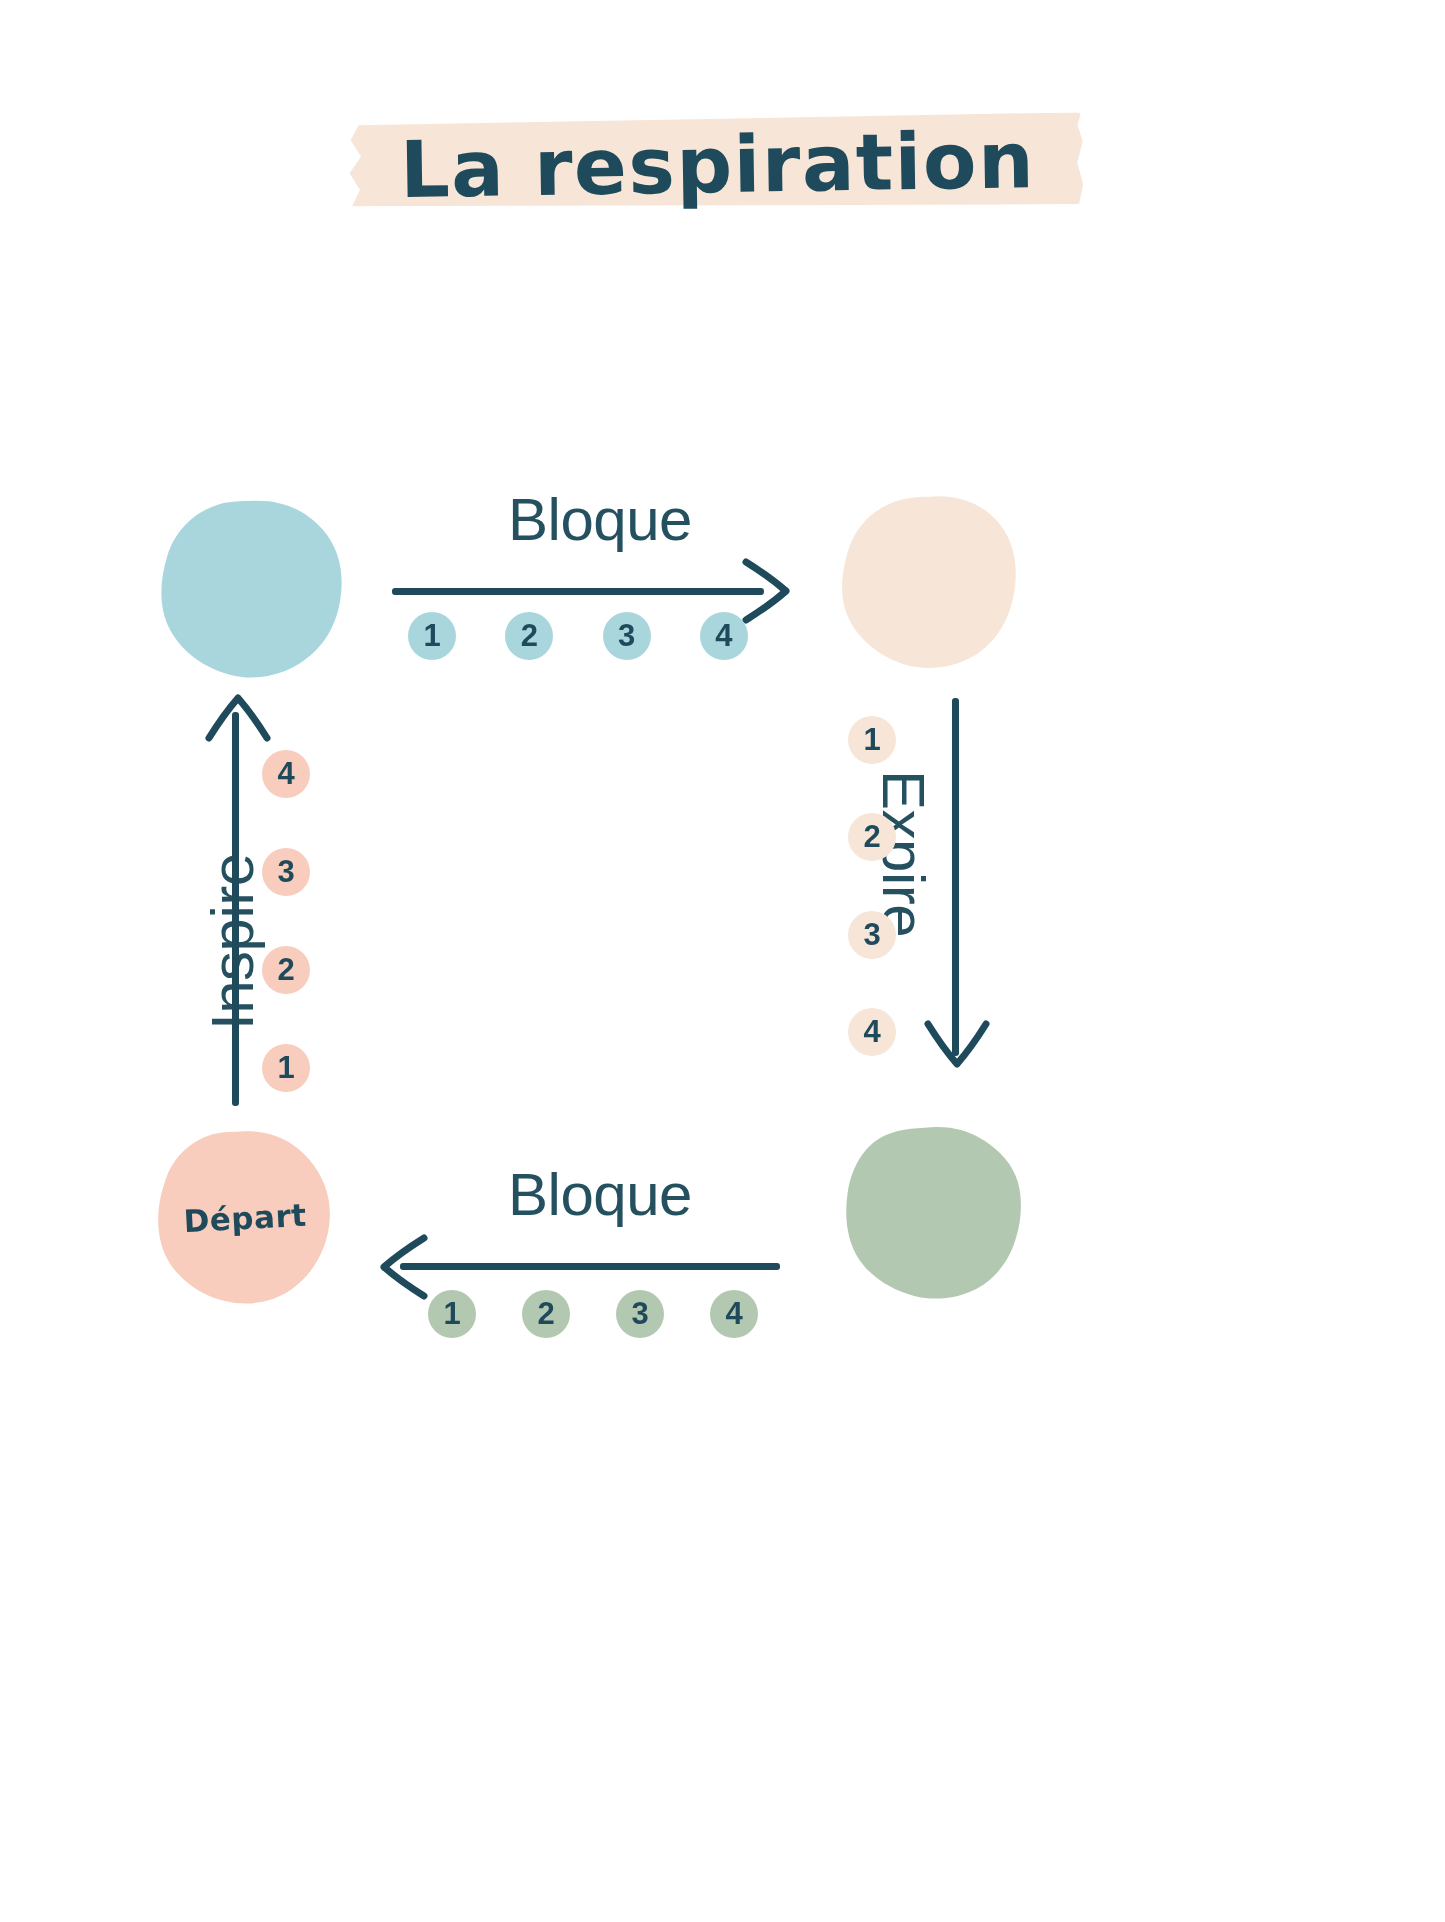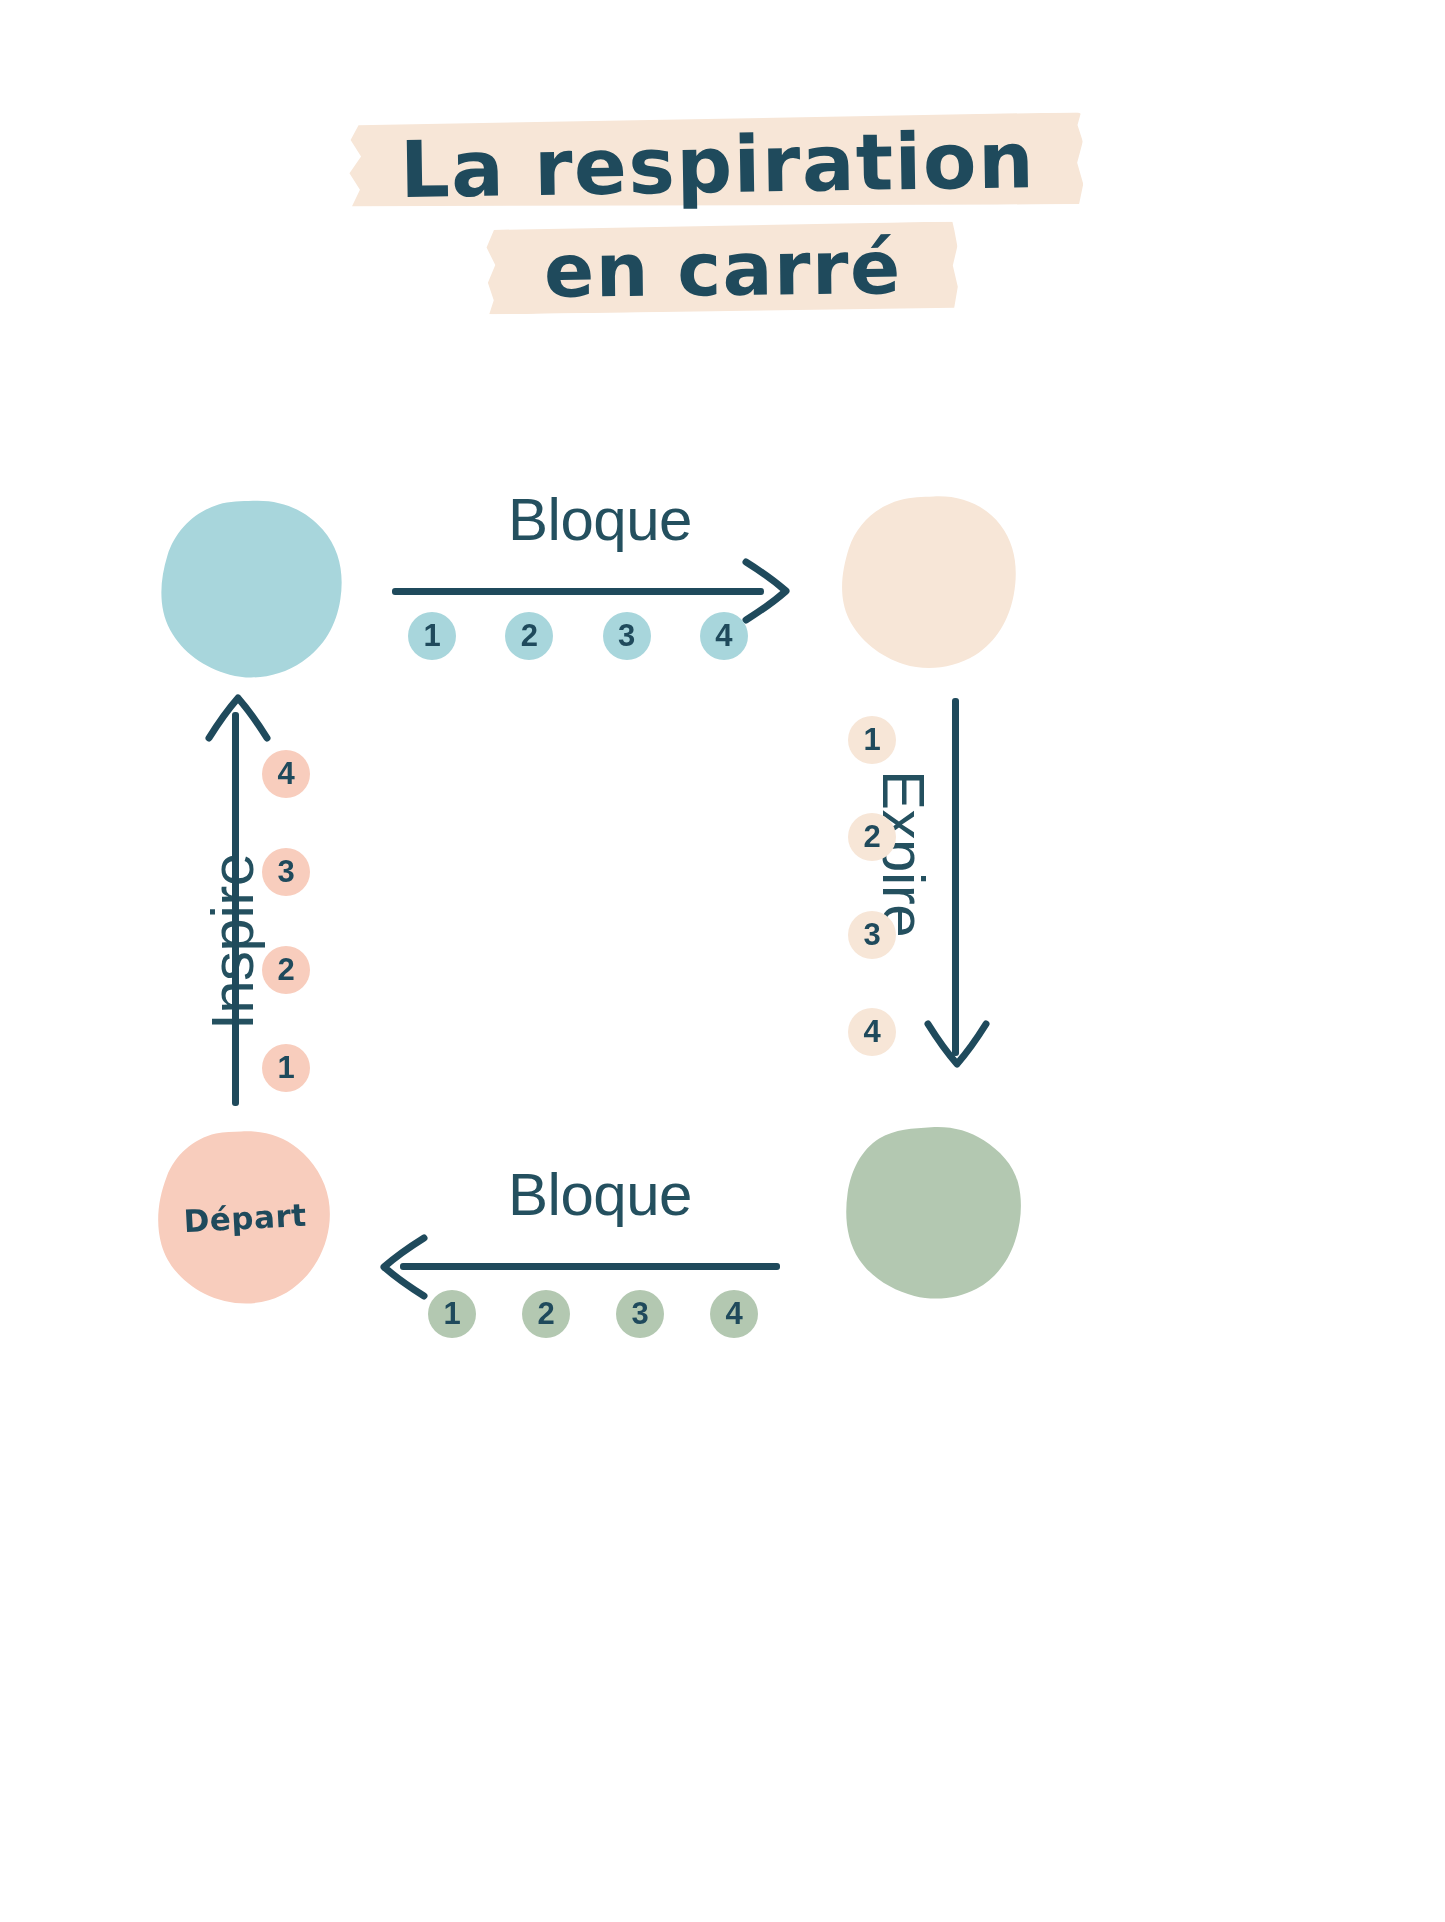--- a/index.html
+++ b/index.html
@@ -250,26 +250,20 @@
 </head>
 <body>
 
 <div id="title-block">
   <div class="title-line-wrap">
     <span class="title-line" id="title-line-1">
       <span class="tape"></span>
       <span>La respiration</span>
     </span>
   </div>
-  <div class="title-line-wrap">
-    <span class="title-line" id="title-line-2">
-      <span class="tape"></span>
-      <span>en carré</span>
-    </span>
-  </div>
 </div>
 
 <div id="diagram">
 
   <div class="blob" id="blob-top-left">
     <svg viewBox="0 0 100 100" xmlns="http://www.w3.org/2000/svg" aria-hidden="true">
       <path fill="#a8d6dc" d="M50.5,1.5 C66,0.8 79,6.5 88,17 C97.5,28 99.5,41 97.5,54.5 C95.5,68 89,80 77,88 C65.5,95.8 51,98.5 38,95 C24.5,91.4 12.5,83 6,71 C-0.6,58.6 0.5,44 4.5,31 C8.7,17.4 19,7.5 32,3.5 C38,1.6 44.3,1.8 50.5,1.5 Z"></path>
     </svg>
   </div>
 

